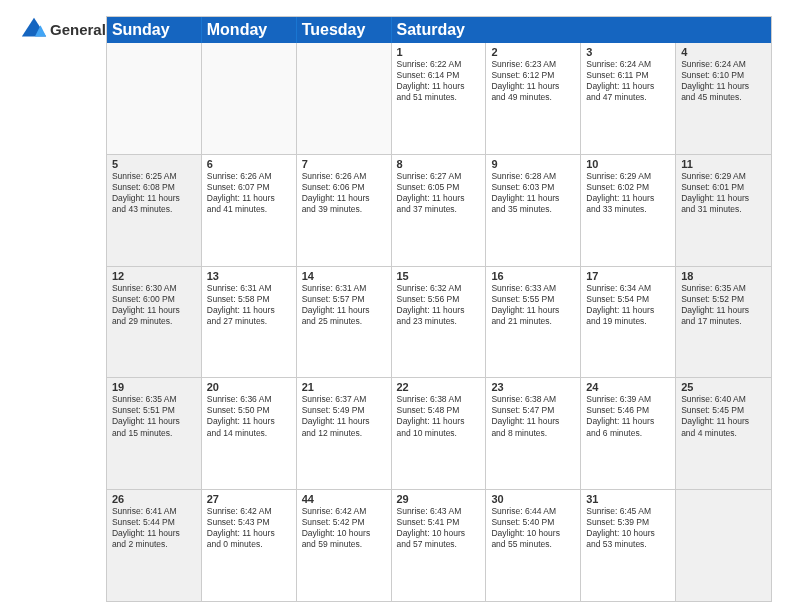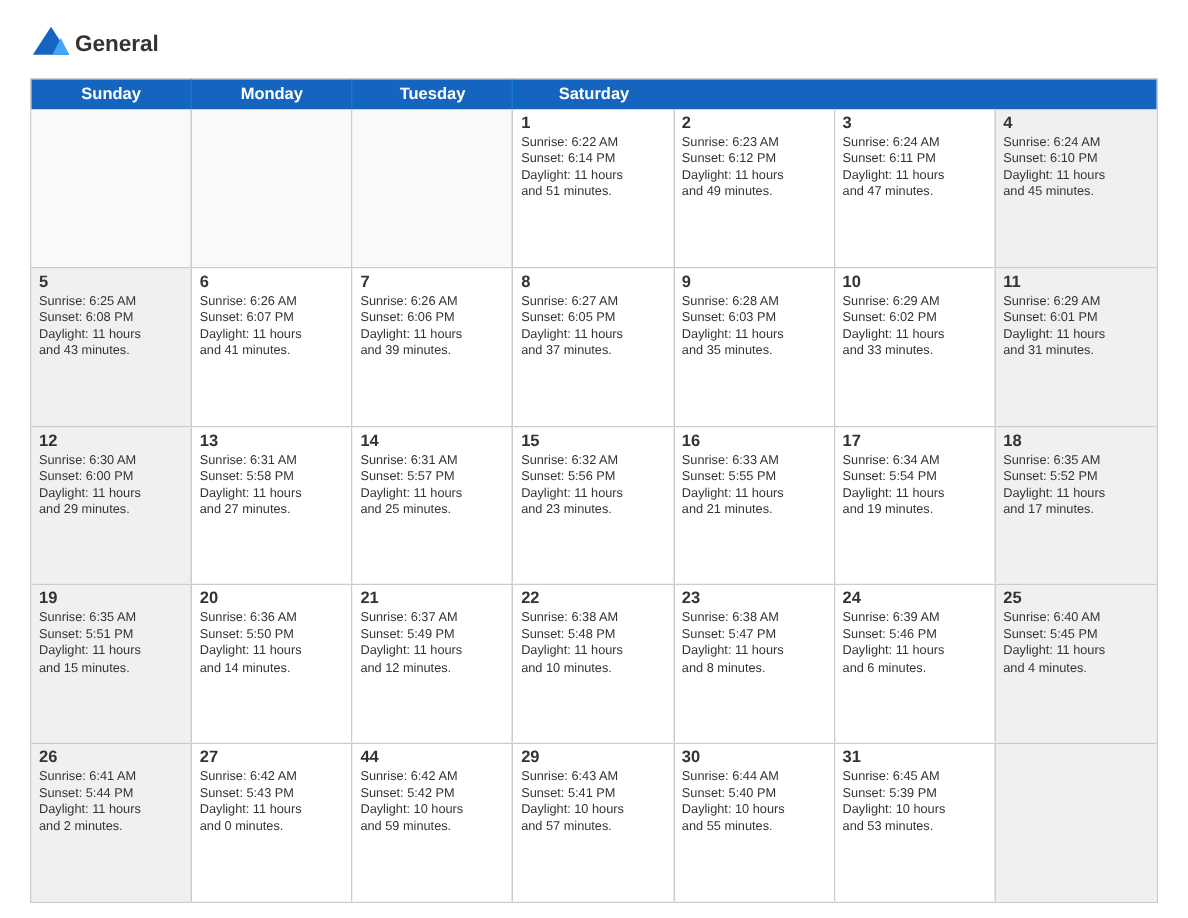--- a/index.html
+++ b/index.html
@@ -8,21 +8,20 @@
       height: 612px;
       font-family: Arial, sans-serif;
       background: #fff;
       overflow: hidden;
     }
     .page {
       width: 792px;
       height: 612px;
       padding: 16px 20px 10px 20px;
       display: flex;
-      flex-direction: column;
     }
     .header {
       display: flex;
       justify-content: space-between;
       align-items: flex-start;
       margin-bottom: 8px;
     }
     .logo {
       display: flex;
       align-items: center;
@@ -46,24 +45,24 @@
       color: #333;
       font-weight: bold;
     }
     .cal-header {
       display: grid;
       grid-template-columns: repeat(7, 1fr);
       background: #1565C0;
     }
     .cal-header-cell {
       color: white;
-      font-size: 11px;
+      font-size: 16px;
       font-weight: bold;
       padding: 4px 5px;
-      text-align: center;
+      text-align: left;
       border-right: 1px solid #1976D2;
     }
     .cal-header-cell:last-child { border-right: none; }
     .cal-body {
       display: flex;
       flex-direction: column;
       flex: 1;
     }
     .cal-row {
       display: grid;

